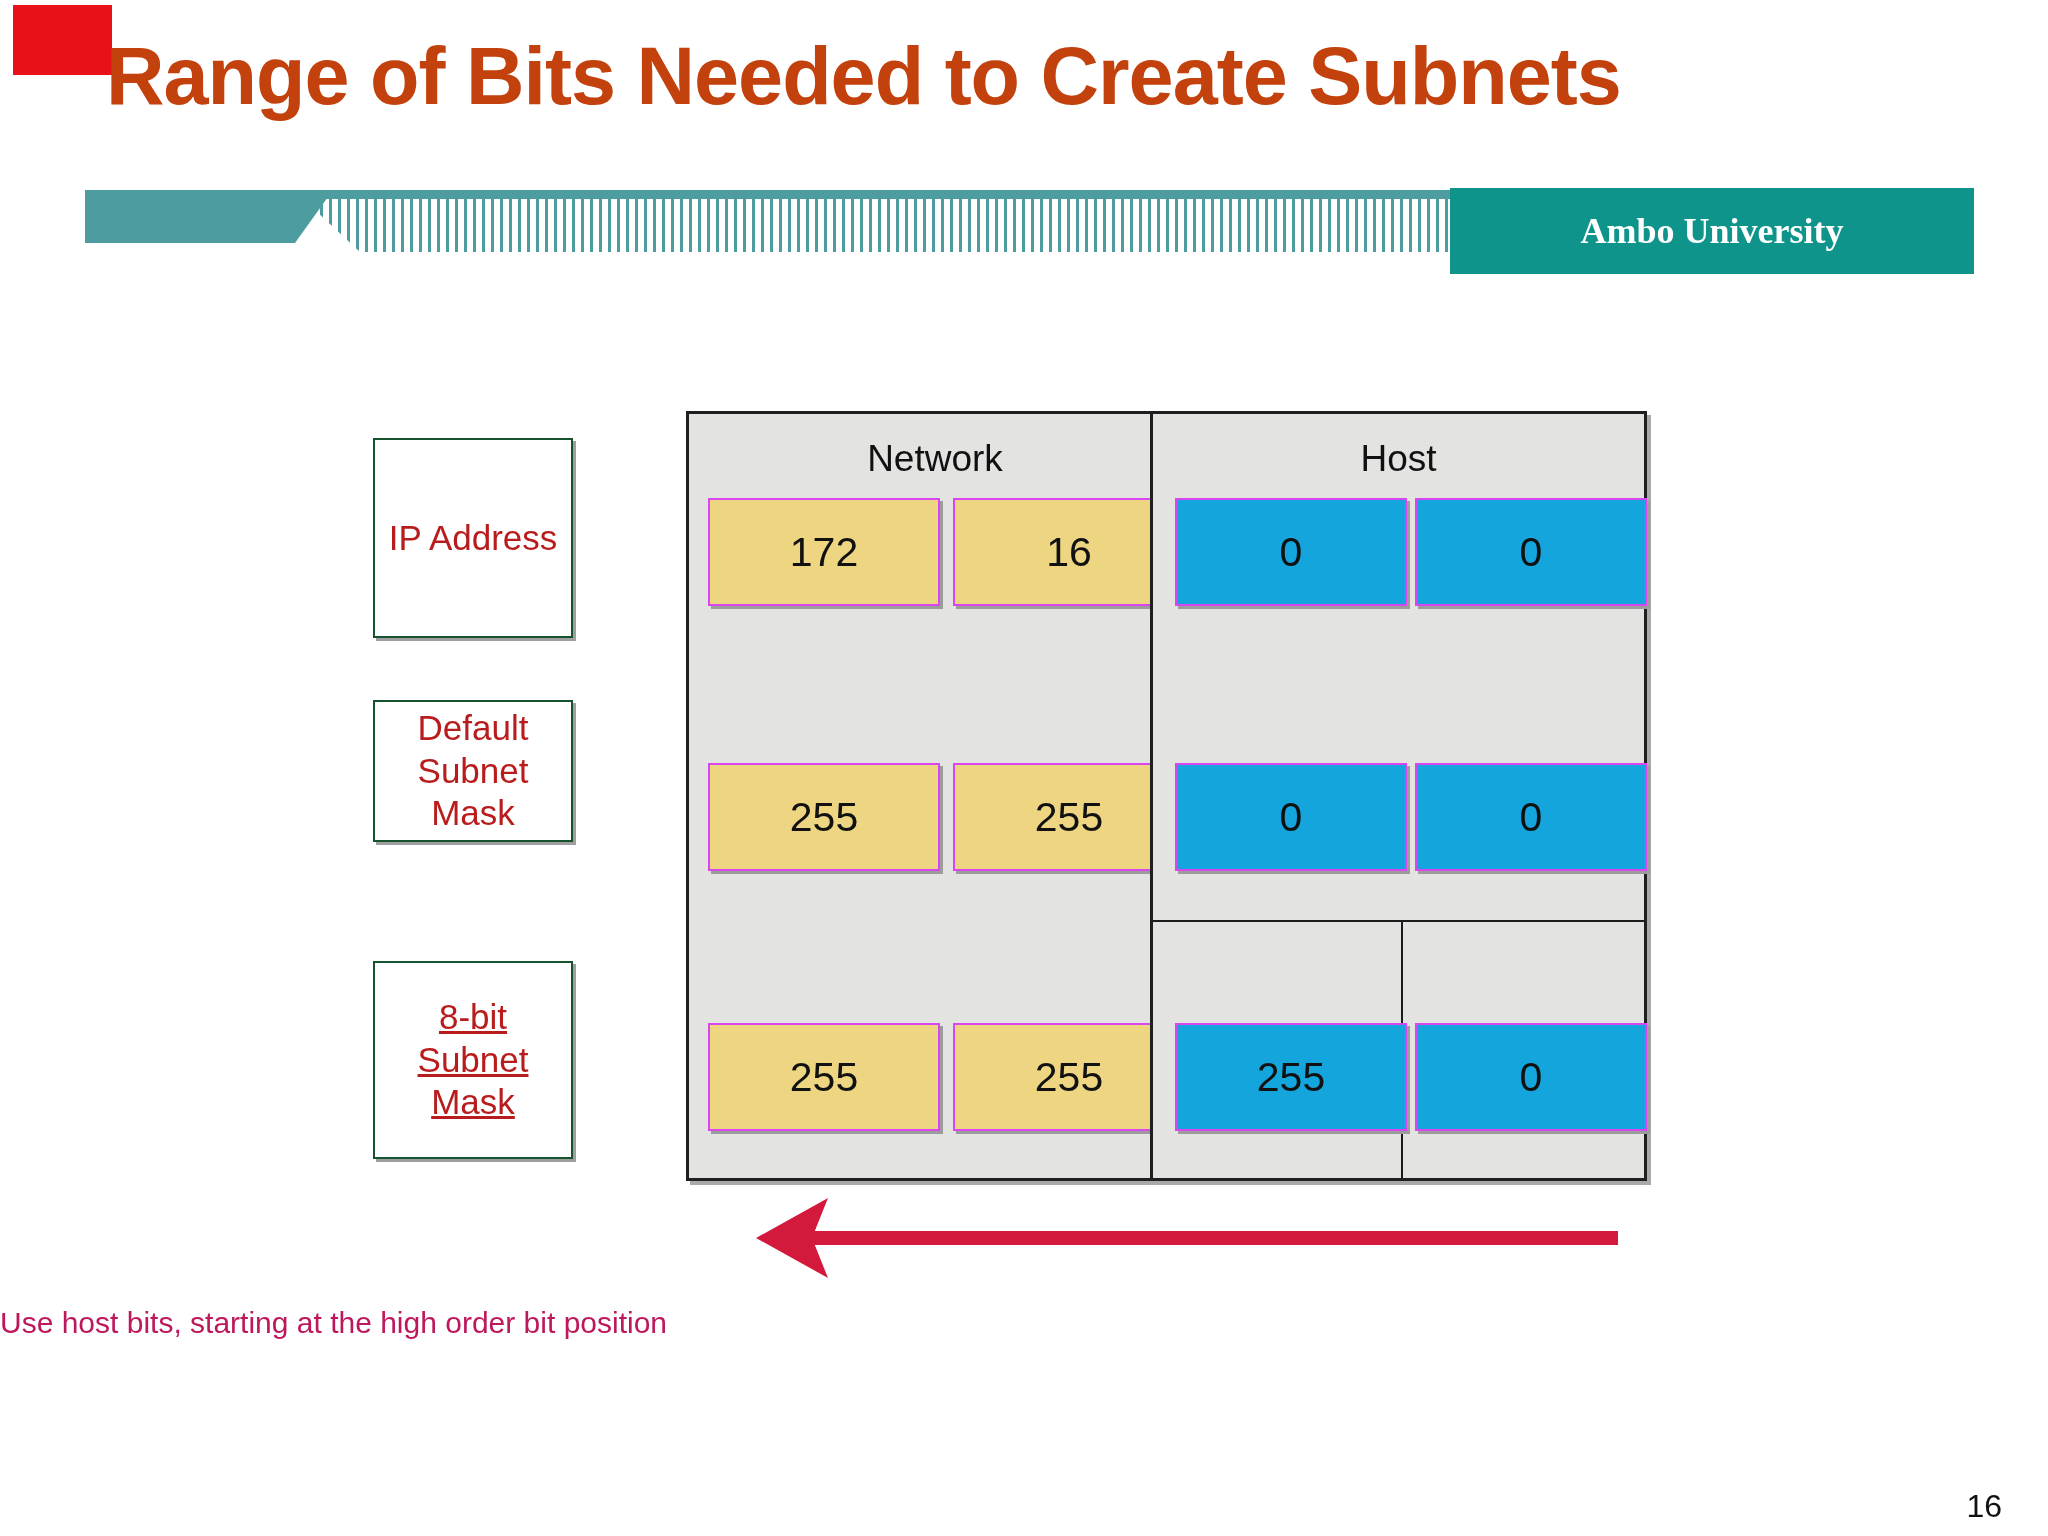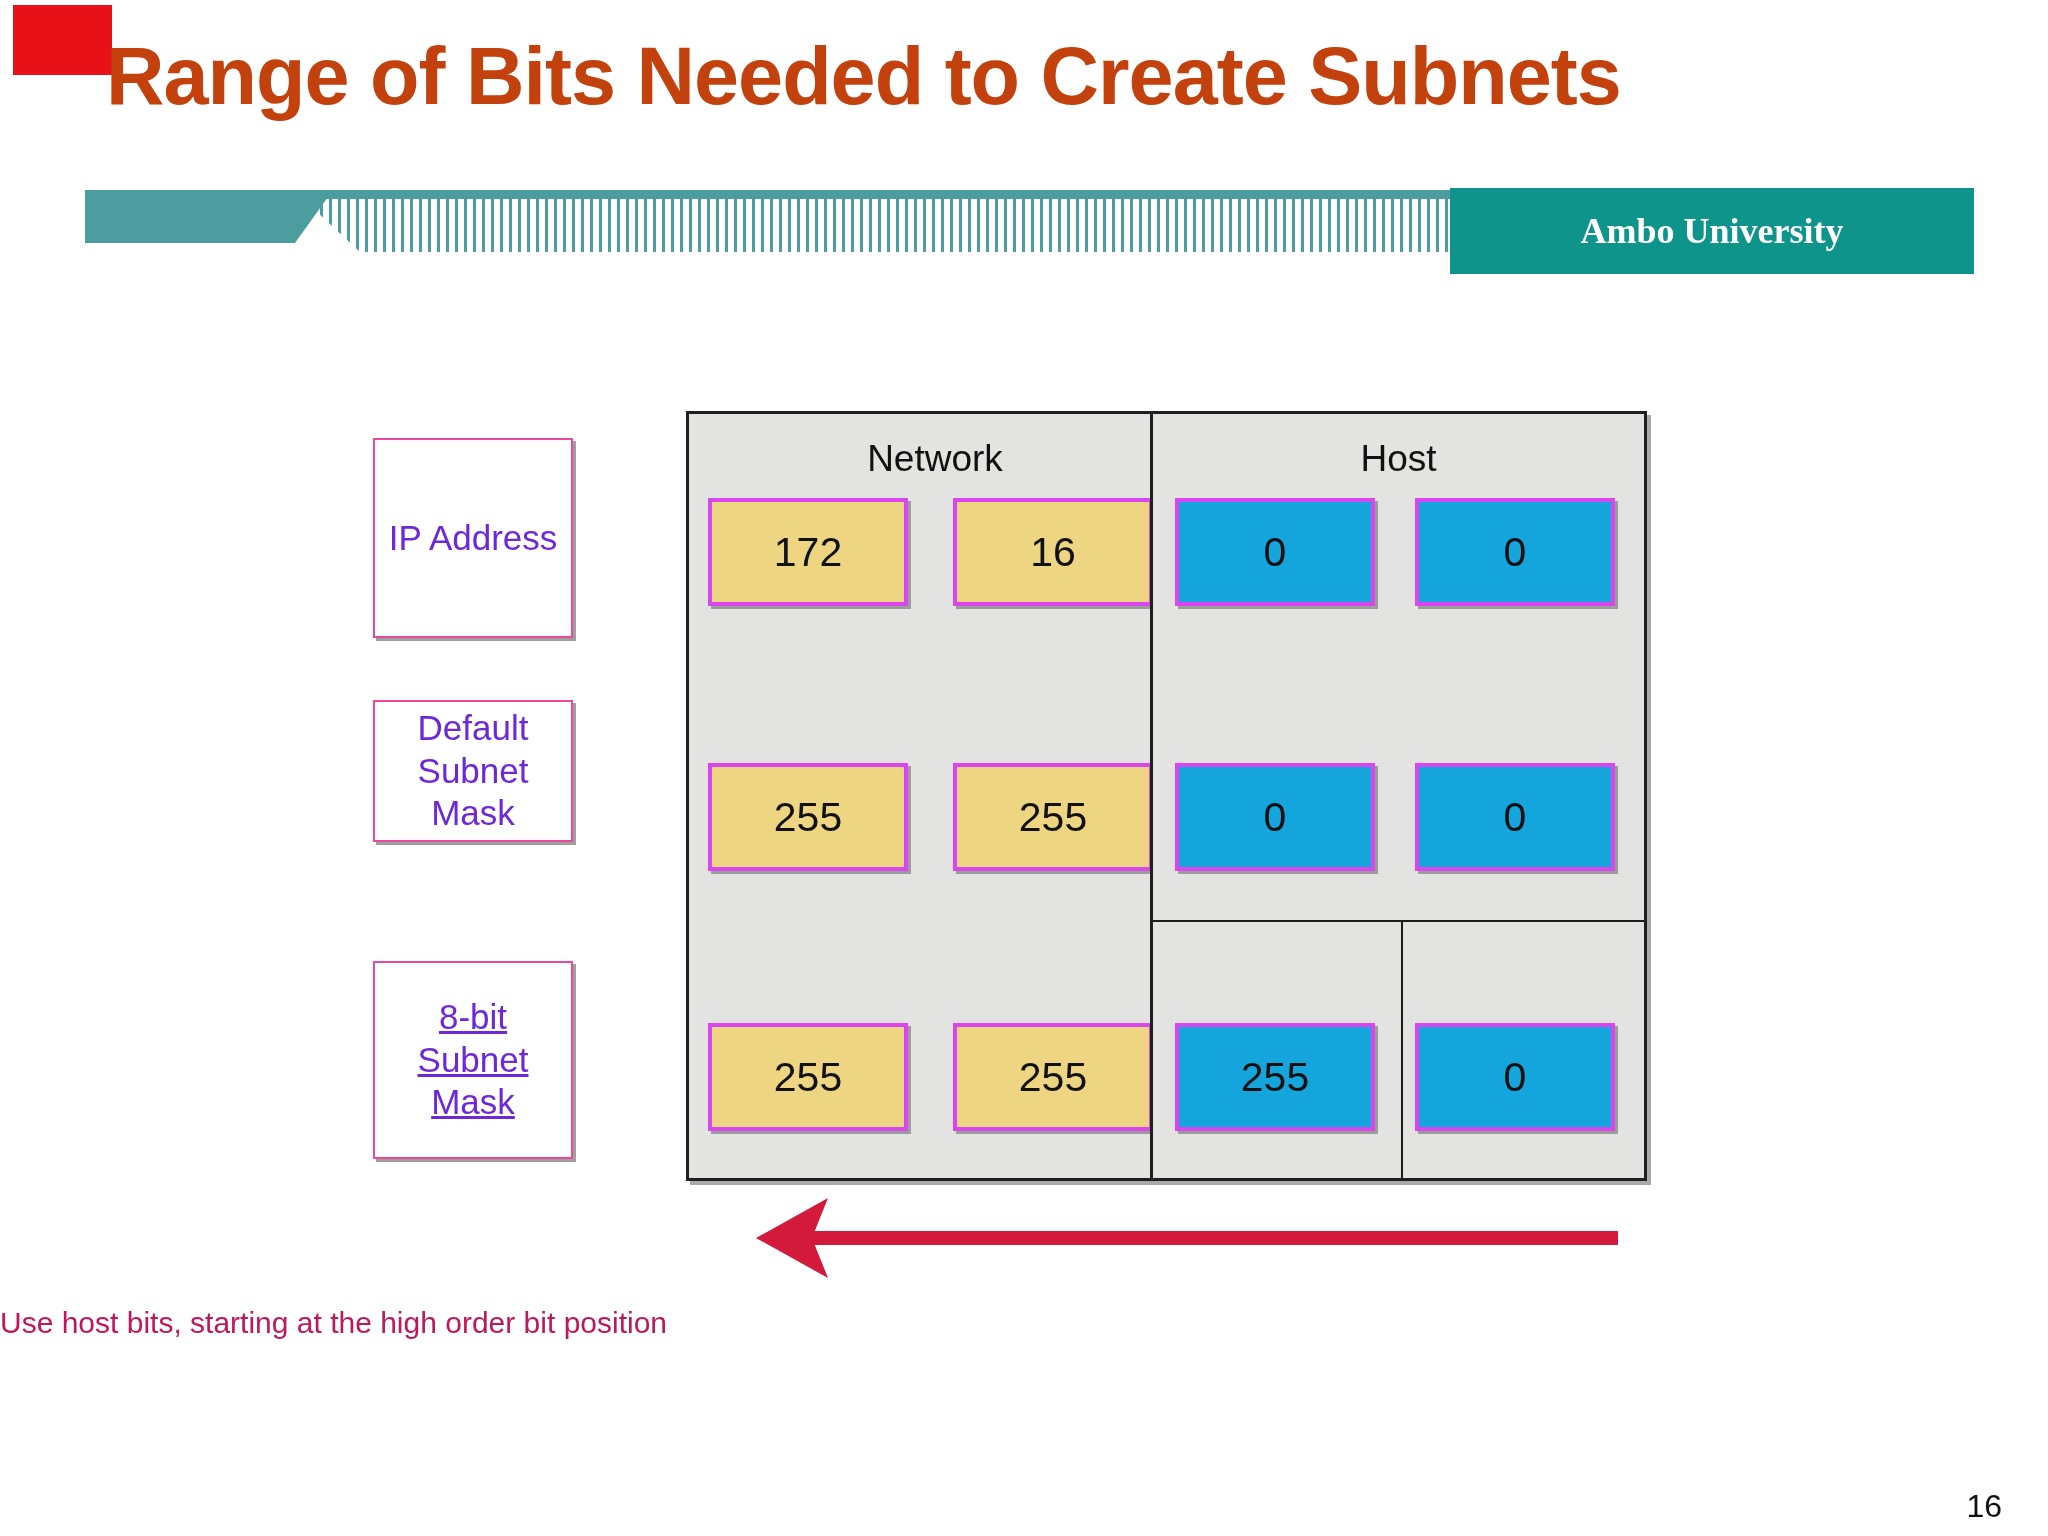--- a/index.html
+++ b/index.html
@@ -53,24 +53,24 @@
   .brand-box span {
     font-family: "Liberation Serif", serif;
     font-weight: bold; font-size: 36px; color: #ffffff;
     white-space: nowrap;
   }
 
   
   .lbox {
     position: absolute; left: 373px; width: 200px;
     box-sizing: border-box;
-    background: #ffffff; border: 2px solid #ec4899;
+    background: #ffffff; border: 2px solid #14532d;
     box-shadow: 3px 3px 0 #9f9f9f;
     display: flex; align-items: center; justify-content: center;
-    text-align: center; font-size: 35px; line-height: 1.22; color: #6d28d9;
+    text-align: center; font-size: 35px; line-height: 1.22; color: #b91c1c;
   }
   .lbox .lbl { width: 172px; }
   .lbox-1 { top: 438px; height: 200px; }
   .lbox-2 { top: 700px; height: 142px; }
   .lbox-3 { top: 961px; height: 198px; text-decoration: underline; }
 
   
   .panel {
     position: absolute; top: 411px; height: 770px;
     box-sizing: border-box;
@@ -79,22 +79,22 @@
   }
   .panel-network { left: 686px; width: 498px; }
   .panel-host   { left: 1150px; width: 497px; }
   .panel-header {
     position: absolute; top: 24px; left: 0; right: 0;
     text-align: center; font-size: 37px; color: #111;
   }
 
   
   .octet {
-    position: absolute; width: 200px; height: 108px;
-    box-sizing: border-box; border: 4px solid #d946ef;
+    position: absolute; width: 232px; height: 108px;
+    box-sizing: border-box; border: 2px solid #d946ef;
     box-shadow: 3px 3px 0 #9c9c9c;
     display: flex; align-items: center; justify-content: center;
     font-size: 41px; color: #111;
   }
   .octet.yellow { background: #edd582; }
   .octet.cyan   { background: #14a5dc; }
   .r1 { top: 84px; } .r2 { top: 349px; } .r3 { top: 609px; }
   .nc1 { left: 19px; }  .nc2 { left: 264px; }
   .hc1 { left: 22px; }  .hc2 { left: 262px; }
 

